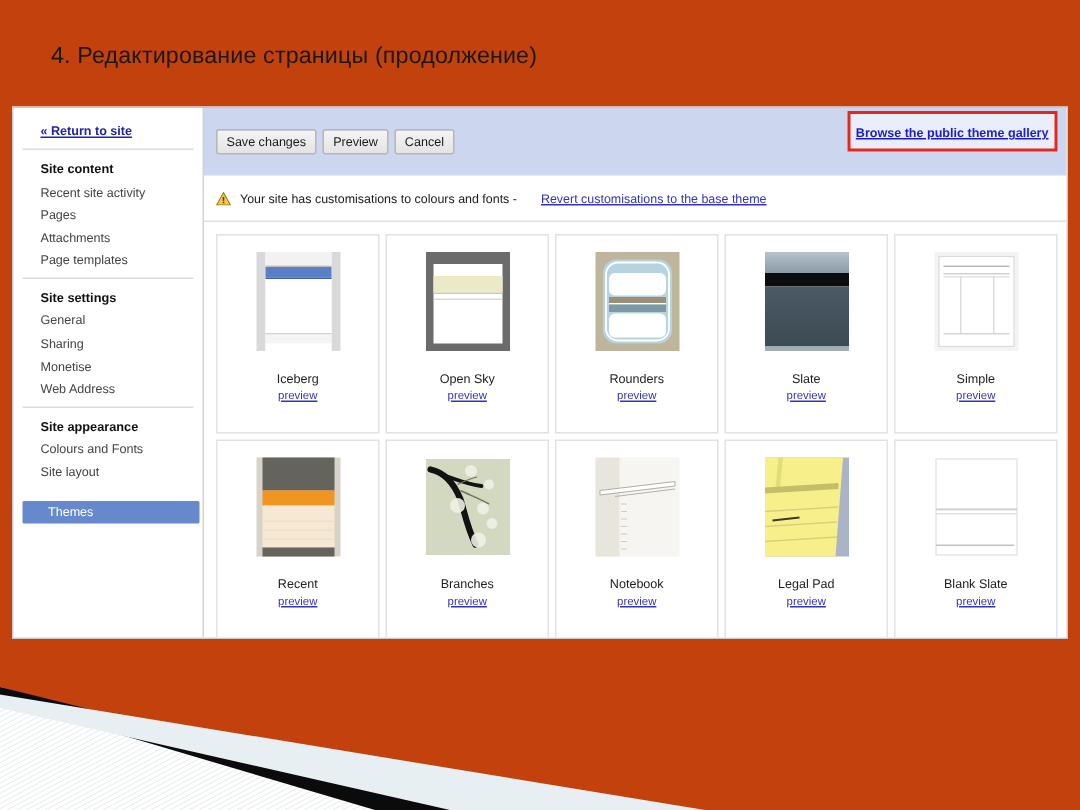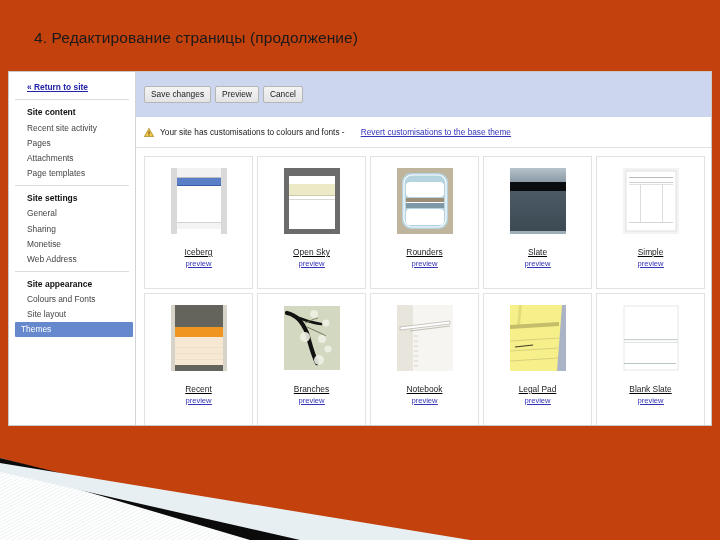--- a/index.html
+++ b/index.html
@@ -70,22 +70,22 @@
   }
   .side-item {
     font-size: 8.4px;
     color: #444444;
     padding: 2.6px 0 2.6px 18px;
     white-space: nowrap;
   }
   .side-item.active {
     background: #6688cc;
     color: #ffffff;
-    margin: 0 2px 0 6px;
-    padding-left: 6px;
+    margin: 12px 2px 0 6px;
+    padding-left: 17px;
     border-radius: 1px;
   }
 
   
   #content {
     flex: 1 1 auto;
     position: relative;
     background: #ffffff;
   }
   #toolbar {
@@ -152,21 +152,20 @@
     grid-auto-rows: 133px;
     gap: 4px;
   }
   .theme-card {
     border: 1px solid #e2e2e2;
     background: #ffffff;
     display: flex;
     flex-direction: column;
     align-items: center;
     padding-top: 9px;
-    text-decoration: underline;
   }
   .thumb {
     width: 62px;
     height: 72px;
     position: relative;
     overflow: hidden;
   }
   .theme-name {
     font-size: 8.4px;
     color: #222222;
@@ -218,20 +217,23 @@
       <div class="side-item">Site layout</div>
       <div class="side-item active">Themes</div>
     </div>
 
     <div id="content">
 
       <div id="toolbar">
         <span class="tb-btn">Save changes</span>
         <span class="tb-btn">Preview</span>
         <span class="tb-btn">Cancel</span>
+        <div id="gallery-box">
+          <span id="gallery-link">Browse the public theme gallery</span>
+        </div>
       </div>
 
       <div id="notice">
         <svg id="warn-icon" width="10" height="9" viewBox="0 0 10 9">
           <path d="M5 0.4 L9.6 8.6 L0.4 8.6 Z" fill="#f5c84a" stroke="#9c7a14" stroke-width="0.7"></path>
           <rect x="4.5" y="3.3" width="1" height="2.6" fill="#4a3a06"></rect>
           <rect x="4.5" y="6.5" width="1" height="1" fill="#4a3a06"></rect>
         </svg>
         <span class="notice-text">Your site has customisations to colours and fonts -</span>
         <span class="notice-link">Revert customisations to the base theme</span>

